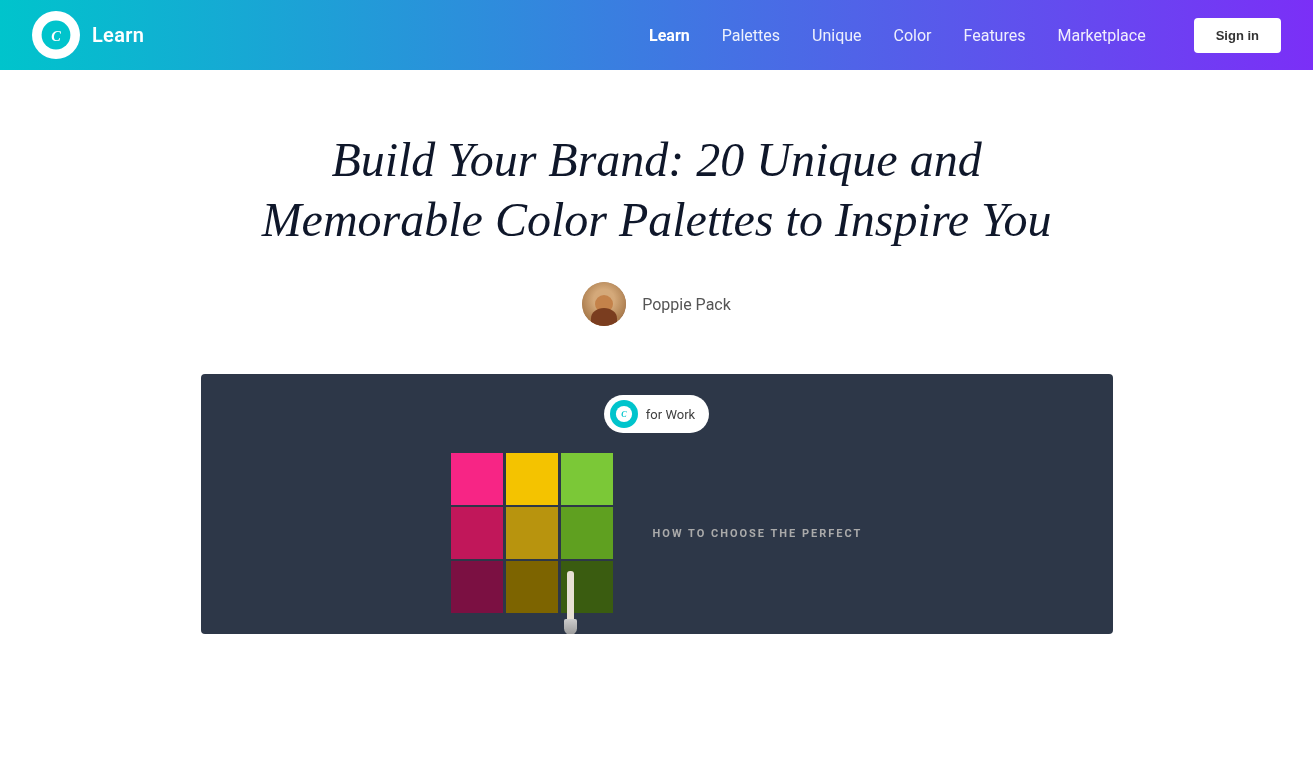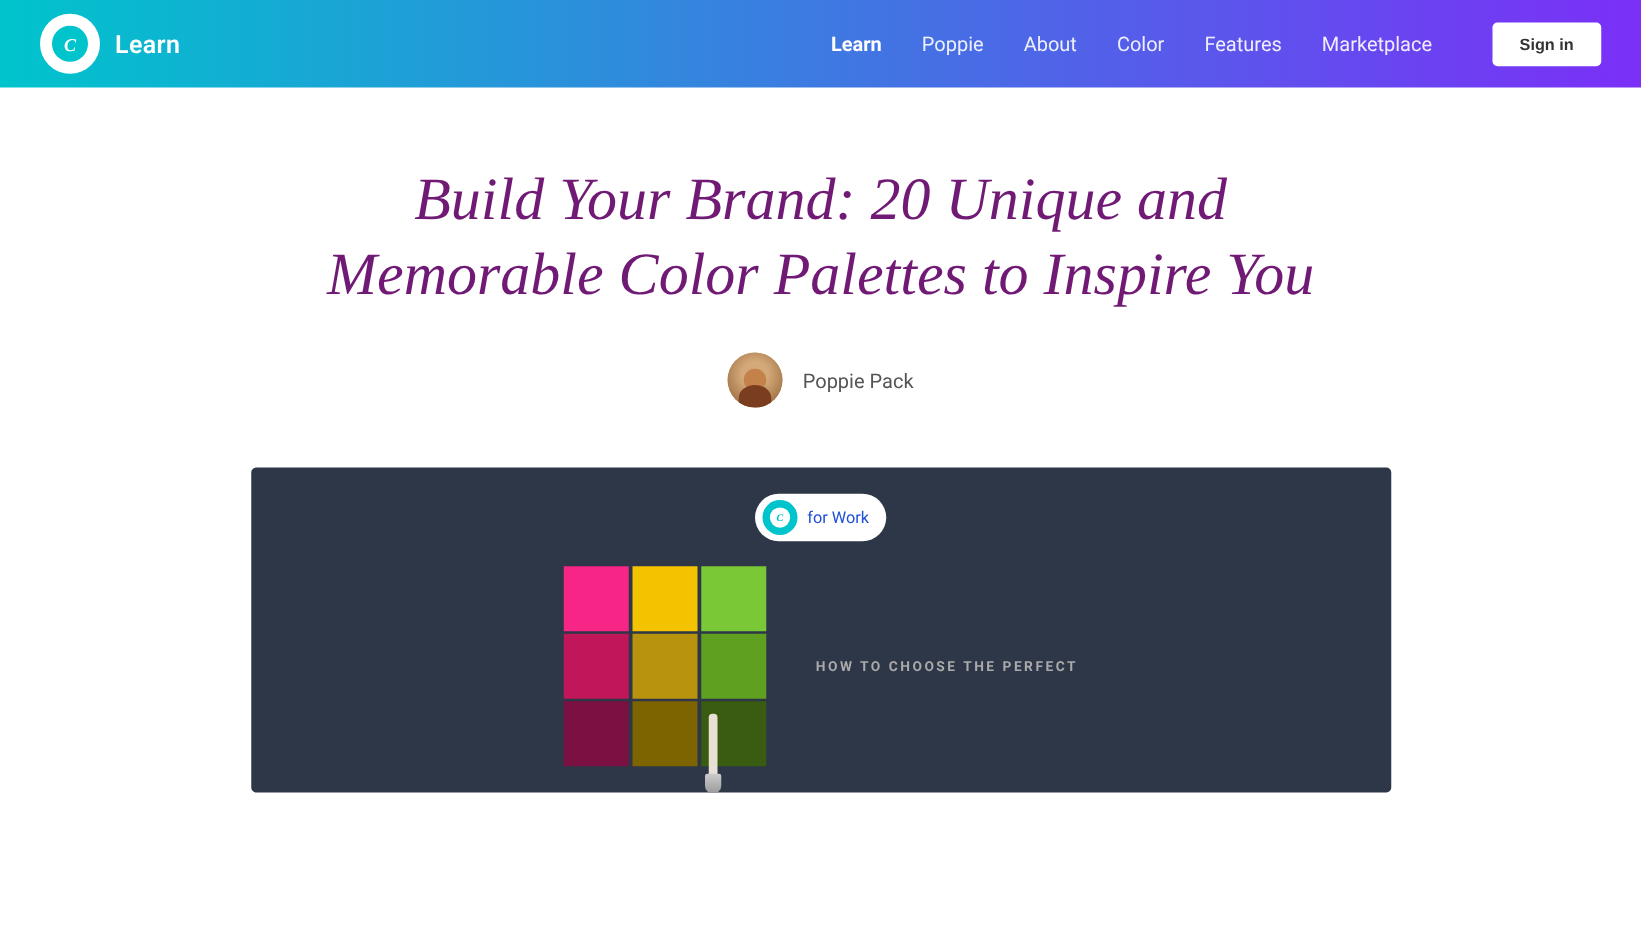--- a/index.html
+++ b/index.html
@@ -83,21 +83,21 @@
       font-size: 14px;
       font-weight: 400;
       letter-spacing: 0.5px;
       margin-bottom: 18px;
     }
     .article-title {
       font-family: Georgia, 'Times New Roman', serif;
       font-style: italic;
       font-size: 48px;
       font-weight: 400;
-      color: #701a75;
+      color: #0f172a;
       line-height: 1.25;
       margin-bottom: 32px;
       max-width: 800px;
       margin-left: auto;
       margin-right: auto;
       text-align: center;
     }
     .author-area {
       display: flex;
       align-items: center;
@@ -182,21 +182,21 @@
       width: 28px;
       height: 28px;
       border-radius: 50%;
       background: #00c4cc;
       display: flex;
       align-items: center;
       justify-content: center;
     }
     .video-canva-text {
       font-size: 13px;
-      color: #1d4ed8;
+      color: #404040;
     }
     .palette-col {
       display: flex;
       flex-direction: column;
       gap: 2px;
     }
     .palette-swatch {
       width: 52px;
       height: 52px;
     }
@@ -216,22 +216,22 @@
       <svg viewBox="0 0 40 40" fill="none" xmlns="http://www.w3.org/2000/svg">
         <circle cx="20" cy="20" r="18" fill="#00c4cc"></circle>
         <text x="20" y="27" text-anchor="middle" font-size="18" font-family="Georgia,serif" font-style="italic" fill="white" font-weight="bold">C</text>
       </svg>
     </div>
     <span class="nav-brand-label">Learn</span>
   </a>
 
   <div class="nav-links">
     <a class="nav-link active" href="#">Learn</a>
-    <a class="nav-link" href="#">Poppie</a>
-    <a class="nav-link" href="#">About</a>
+    <a class="nav-link" href="#">Palettes</a>
+    <a class="nav-link" href="#">Unique</a>
     <a class="nav-link" href="#">Color</a>
     <a class="nav-link" href="#">Features</a>
     <a class="nav-link" href="#">Marketplace</a>
     <button class="nav-signin">Sign in</button>
   </div>
 </nav>
 
 <div class="main-content">
   <h1 class="article-title">Build Your Brand: 20 Unique and Memorable Color Palettes to Inspire You</h1>
   <div class="author-area">

